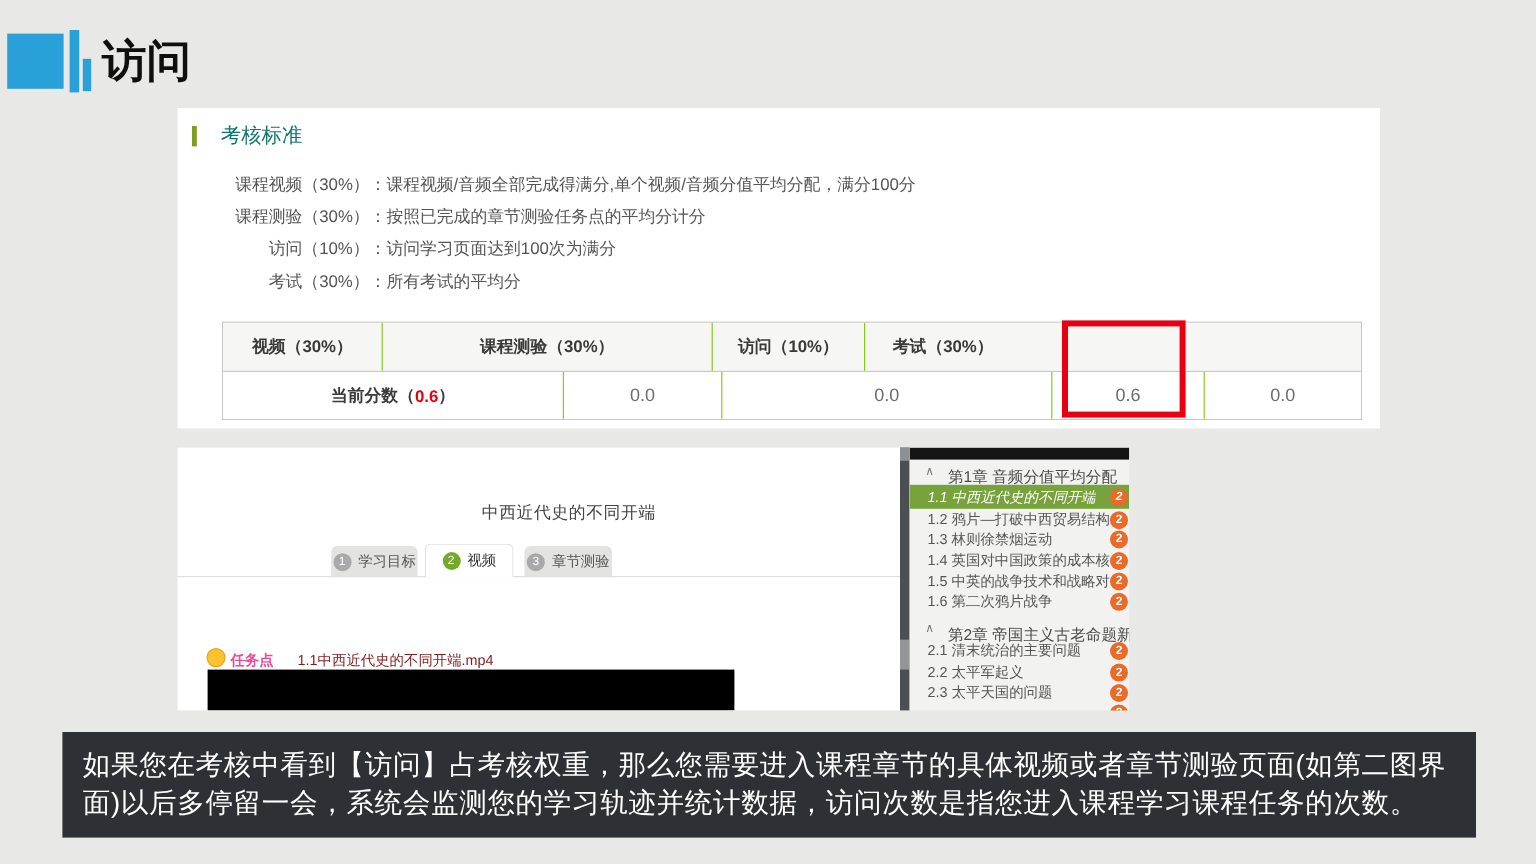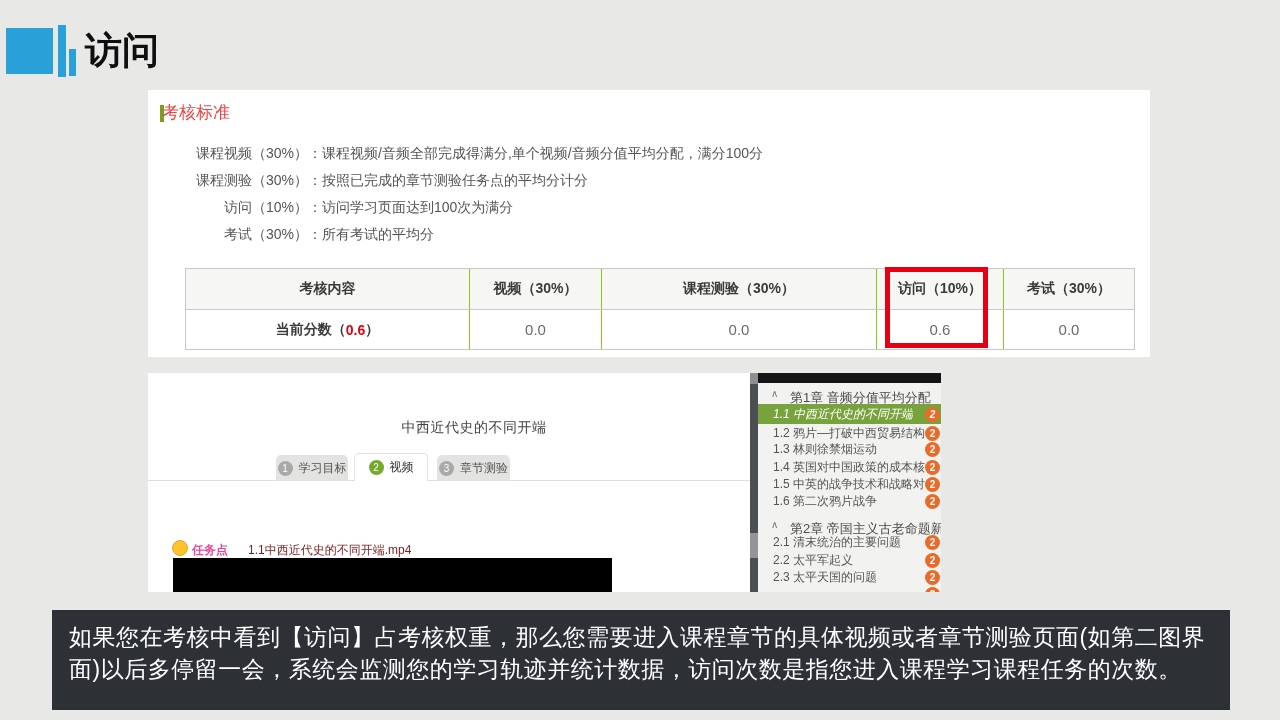--- a/index.html
+++ b/index.html
@@ -12,21 +12,21 @@
   }
   
   .logo-square { position:absolute; left:6px;  top:28px; width:47px; height:46px; background:#2aa0d8; }
   .logo-bar1   { position:absolute; left:58px; top:25px; width:8px;  height:52px; background:#2aa0d8; }
   .logo-bar2   { position:absolute; left:69px; top:49px; width:7px;  height:27px; background:#2aa0d8; }
   .slide-title { position:absolute; left:85px; top:26px; font-size:37px; font-weight:bold; color:#0f0f0f; }
 
   
   .card1 { position:absolute; left:148px; top:90px; width:1002px; height:267px; background:#fff; }
   .sec-bar  { position:absolute; left:12px; top:15px; width:4px; height:17px; background:#7e9e1e; }
-  .sec-head { position:absolute; left:14px; top:11px; font-size:17px; color:#ef4444; }
+  .sec-head { position:absolute; left:36px; top:11px; font-size:17px; color:#0f766e; }
   .criteria { position:absolute; left:48px; top:55px; }
   .crit-row { display:flex; height:16px; margin-bottom:11px; font-size:14px; color:#555; white-space:nowrap; }
   .crit-label { width:112px; text-align:right; }
   
   .score-table { position:absolute; left:37px; top:178px; width:950px; border:1px solid #c8c8c8; }
   .t-row { display:flex; height:40px; }
   .t-row.head { background:#f6f6f5; }
   .t-row.body { border-top:1px solid #c8c8c8; background:#fff; }
   .t-cell { display:flex; align-items:center; justify-content:center; border-left:1px solid #84cc16; }
   .t-cell:first-child { border-left:none; }
@@ -71,21 +71,21 @@
   .item-row { position:absolute; left:0; width:183px; height:17px; line-height:17px;
               font-size:12px; color:#555; white-space:nowrap; }
   .item-row .item-label { position:absolute; left:15px; top:0; max-width:152px; overflow:hidden; }
   .item-row .badge { position:absolute; right:1px; top:1px; width:15px; height:15px; border-radius:50%;
                      background:#ea6a29; color:#fff; font-size:10px; font-weight:bold;
                      line-height:15px; text-align:center; }
   .item-row.active { background:#78a33c; height:20px; line-height:20px; color:#fff;font-style:italic; }
   .item-row.active .badge { top:3px; }
 
   
-  .note-banner { position:absolute; left:52px; top:610px; width:1178px; height:100px;
+  .note-banner { position:absolute; left:52px; top:610px; width:1178px; height:88px;
                  background:#2d3035; color:#fff; font-size:23px; line-height:32px;
                  padding:11px 17px; letter-spacing:0.5px; }
 </style>
 </head>
 <body>
 
 <div class="logo-square"></div>
 <div class="logo-bar1"></div>
 <div class="logo-bar2"></div>
 <div class="slide-title">访问</div>
@@ -108,21 +108,20 @@
         <span>：访问学习页面达到100次为满分</span>
     </div>
     <div class="crit-row">
       <span class="crit-label">考试（30%）</span>
         <span>：所有考试的平均分</span>
     </div>
   </div>
 
   <div class="score-table">
     <div class="t-row head">
-      <div class="t-cell c0">考核内容</div>
       <div class="t-cell c1">视频（30%）</div>
       <div class="t-cell c2">课程测验（30%）</div>
       <div class="t-cell c3">访问（10%）</div>
       <div class="t-cell c4">考试（30%）</div>
     </div>
     <div class="t-row body">
       <div class="t-cell c0">
           <span>当前分数（ </span>
           <span class="score-red">0.6</span>
           <span> ）</span>

